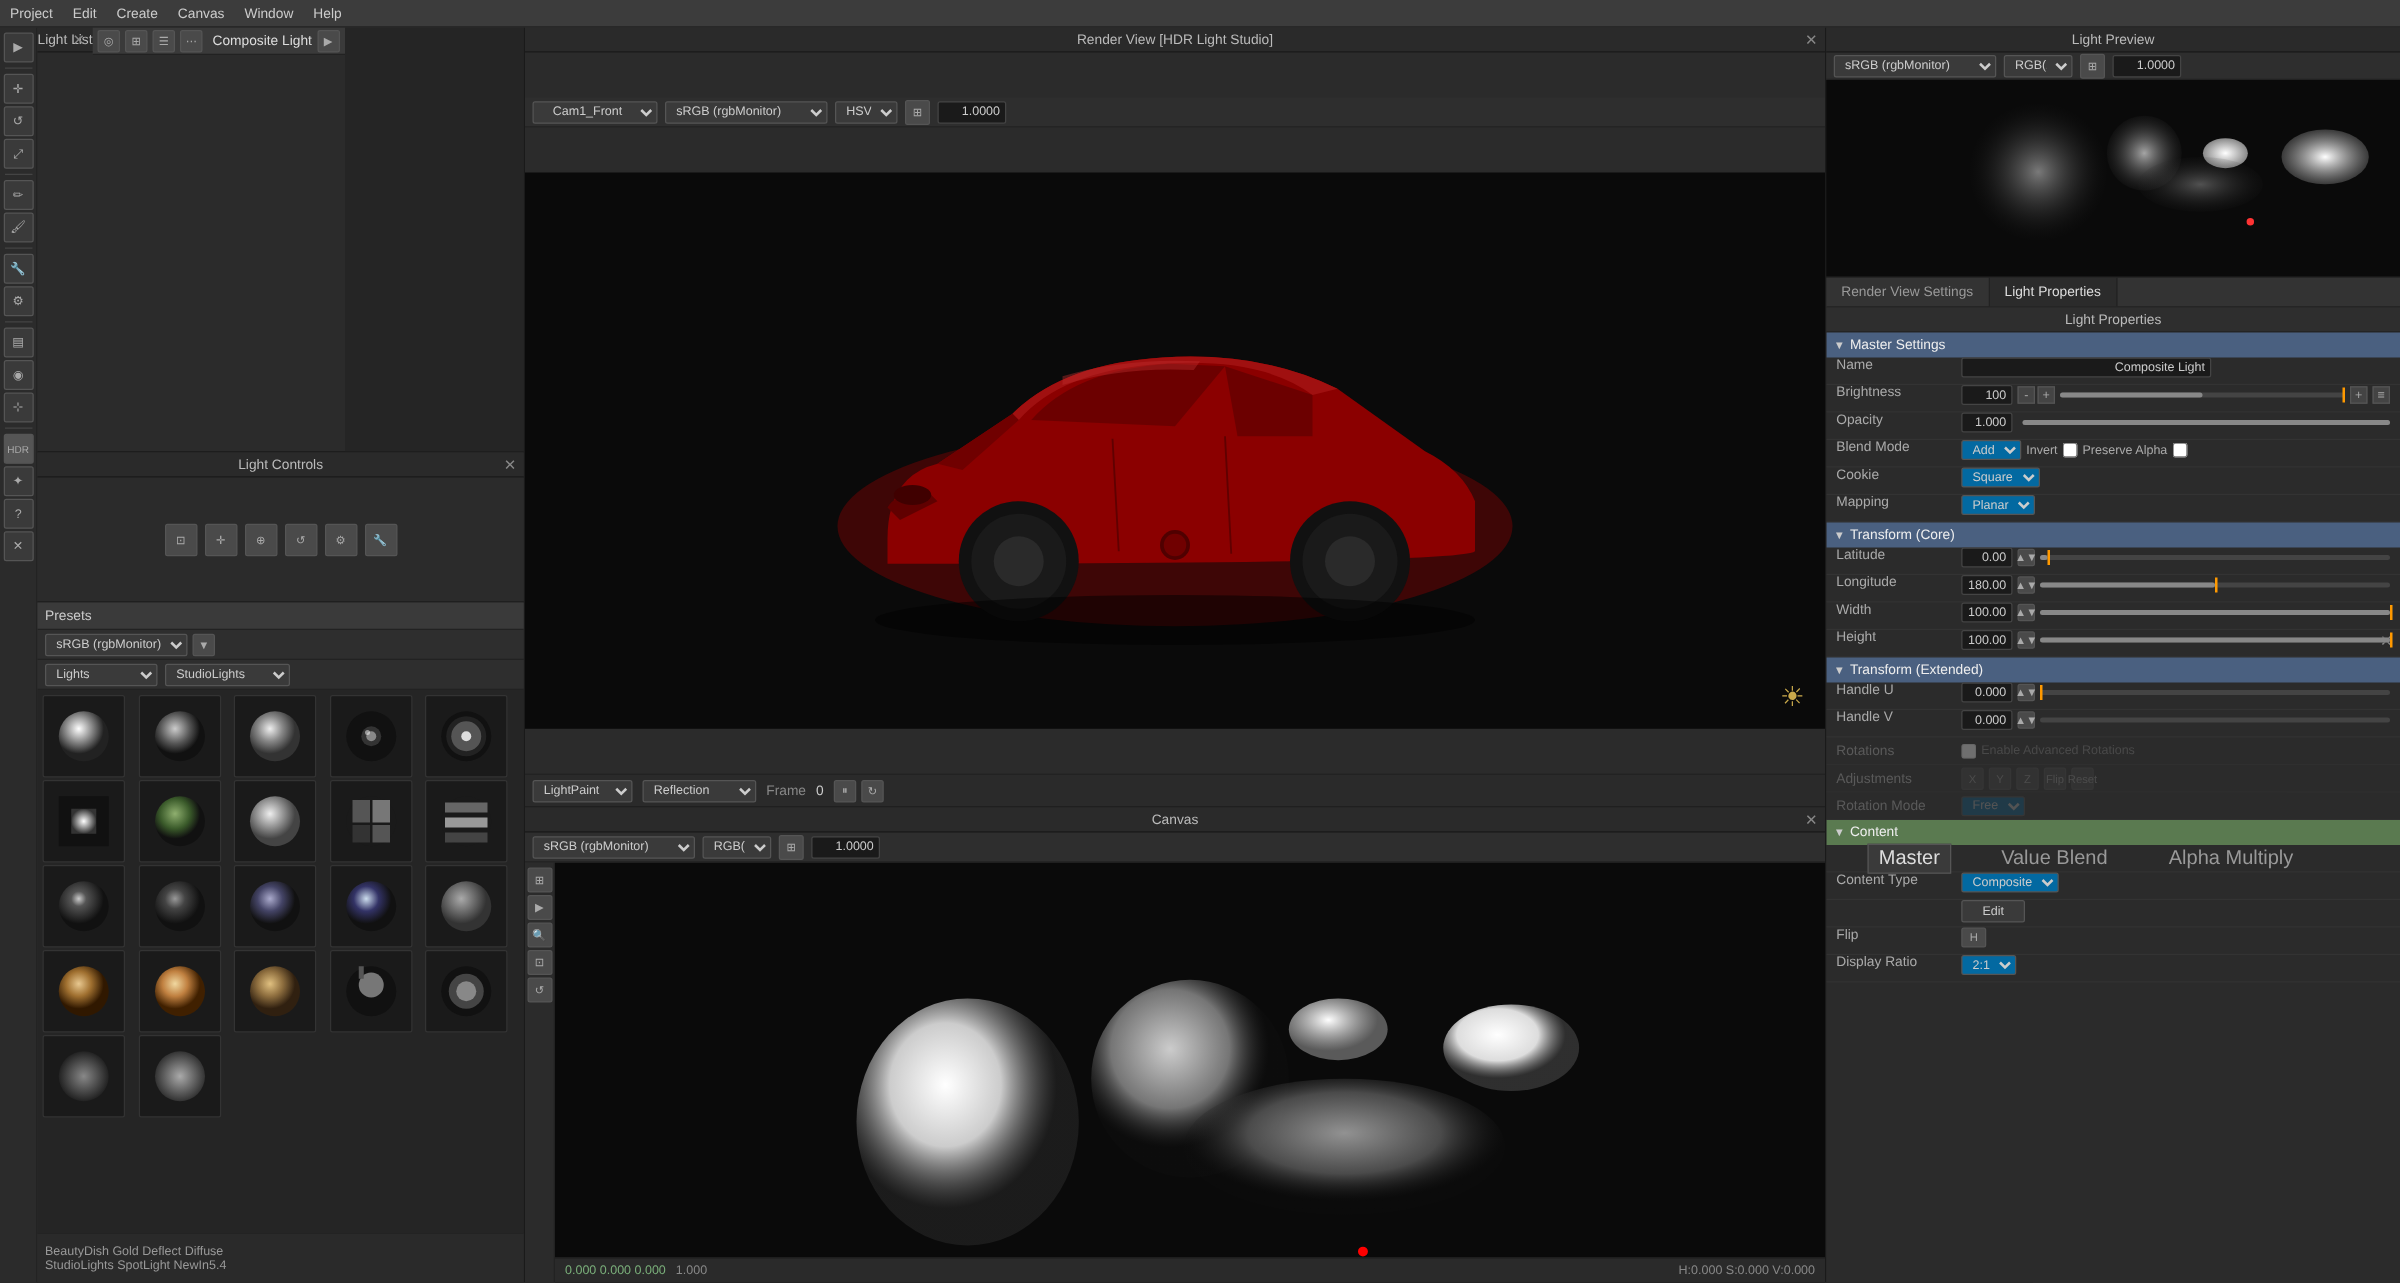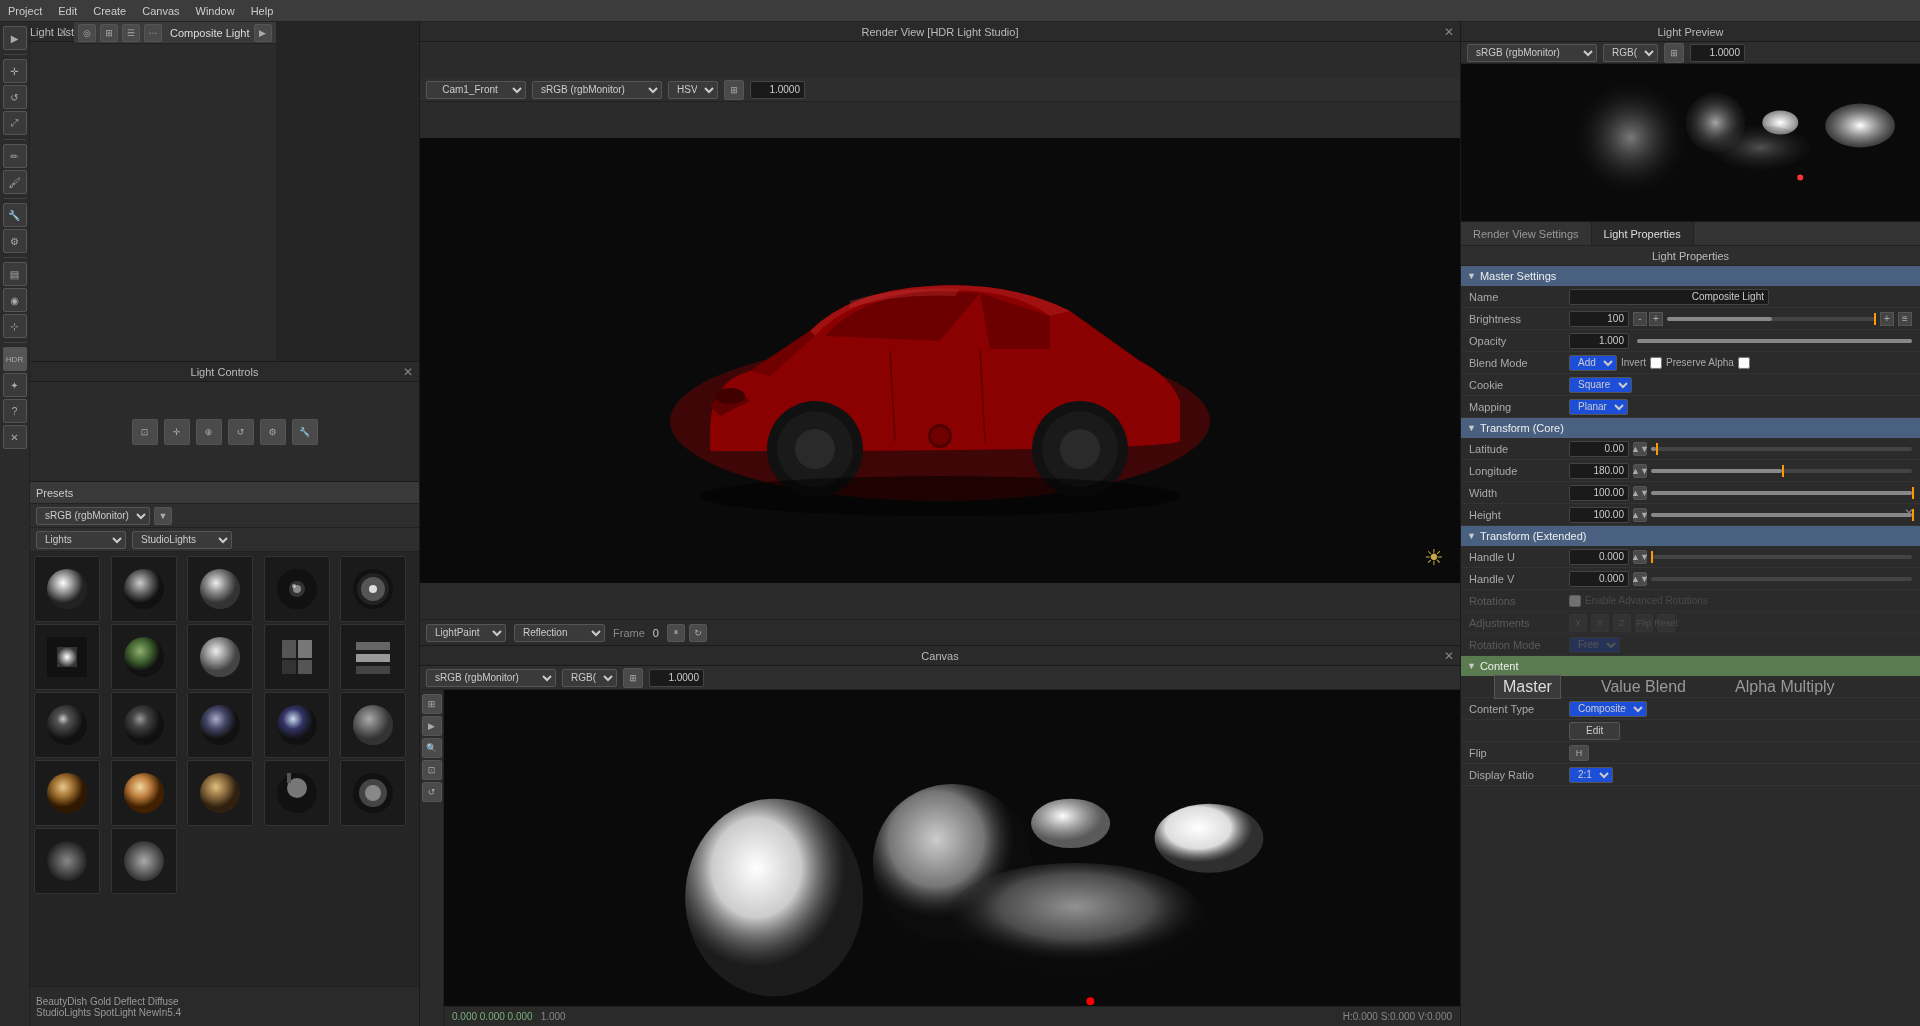--- a/index.html
+++ b/index.html
@@ -379,39 +379,39 @@
     .section-header.master { background: #4a6080; }
     .section-header.transform-core { background: #4a6080; }
     .section-header.transform-ext { background: #4a6080; }
     .section-header.content { background: #5a7a50; }
     .section-arrow {
       margin-right: 4px;
       font-size: 9px;
     }
     .prop-row {
       display: flex;
-      align-items: center;
+      align-items: flex-start;
       height: 22px;
       padding: 0 8px;
       border-bottom: 1px solid #333;
     }
     .prop-label {
       width: 100px;
       font-size: 11px;
       color: #aaa;
       flex-shrink: 0;
     }
     .prop-value-area {
       flex: 1;
       display: flex;
       align-items: center;
       gap: 4px;
     }
     .prop-input {
-      width: 60px;
+      width: 41px;
       height: 16px;
       background: #1a1a1a;
       border: 1px solid #444;
       border-radius: 2px;
       color: #ccc;
       font-size: 10px;
       padding: 0 4px;
       text-align: right;
     }
     .prop-slider-container {
@@ -429,21 +429,21 @@
     .prop-slider-thumb {
       position: absolute;
       right: 0;
       top: -4px;
       width: 2px;
       height: 12px;
       background: #f90;
     }
     .prop-dropdown {
       height: 16px;
-      background: #1d4ed8;
+      background: #0369a1;
       border: 1px solid #555;
       color: #ccc;
       font-size: 10px;
       padding: 0 4px;
       border-radius: 2px;
     }
     .prop-checkbox-label {
       font-size: 10px;
       color: #aaa;
     }

